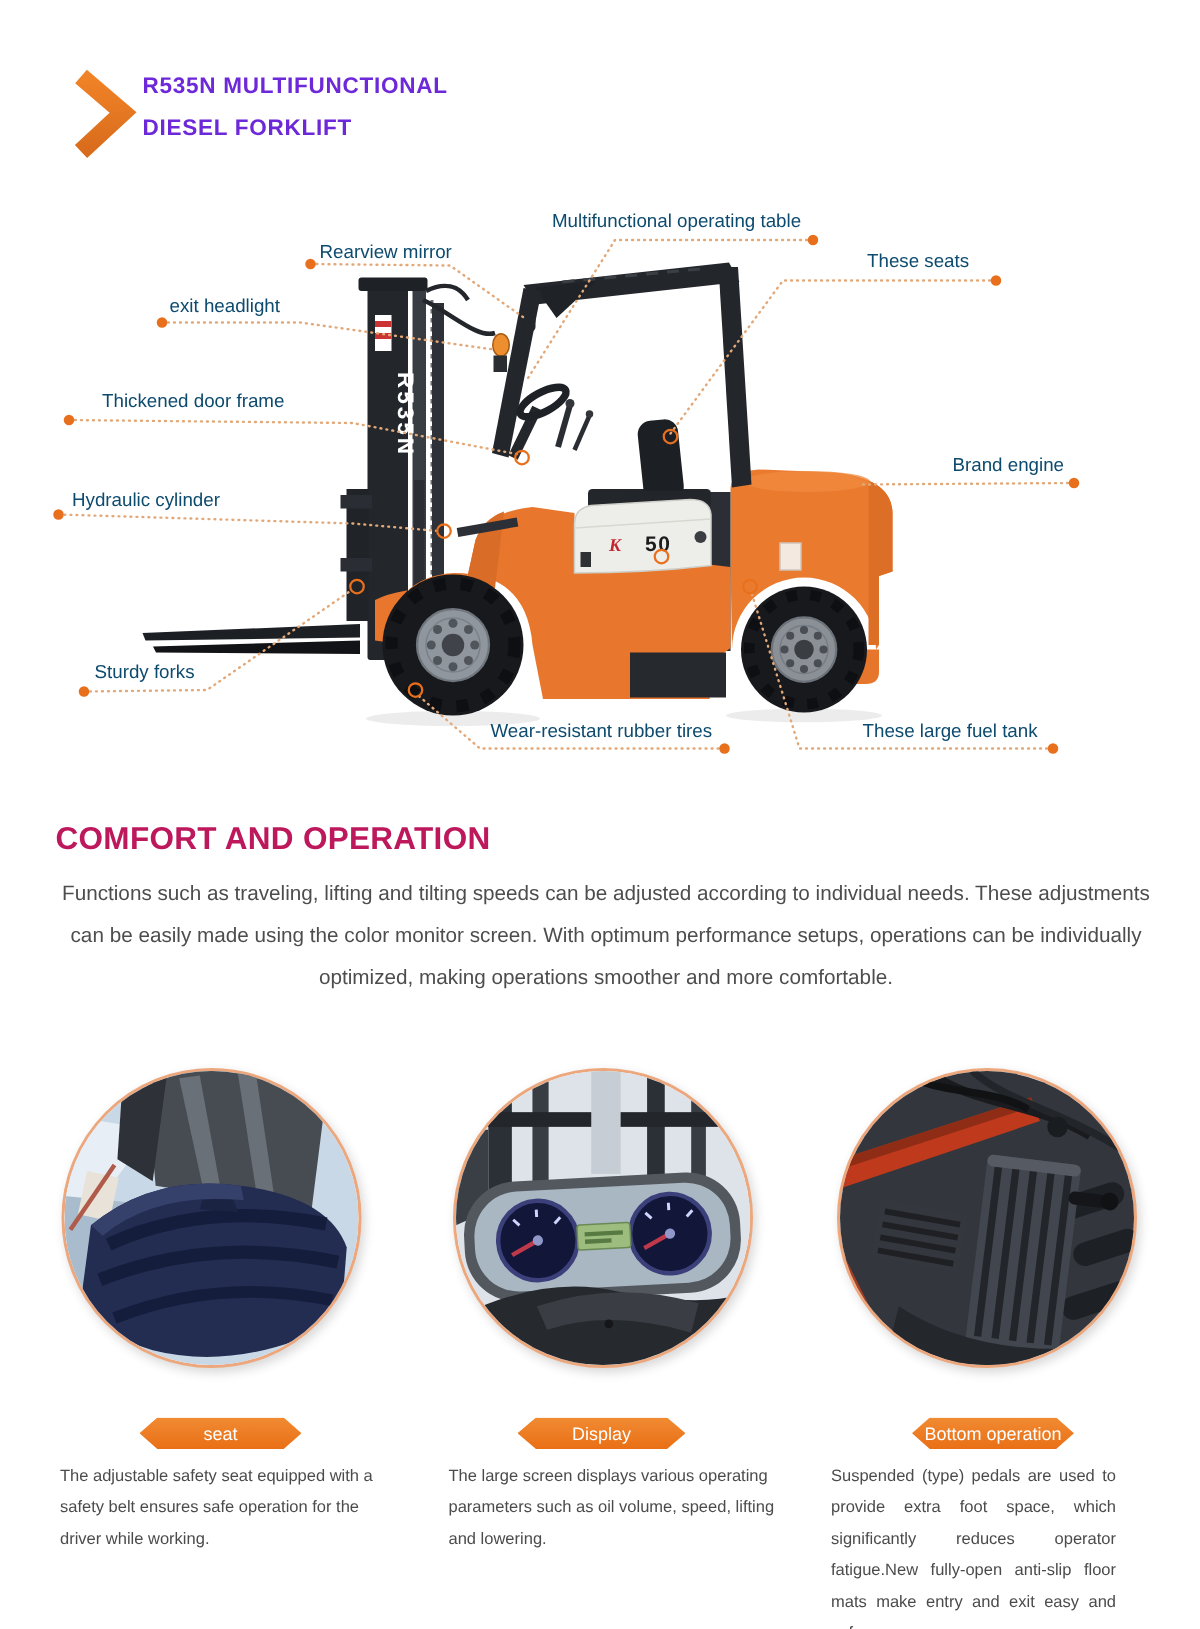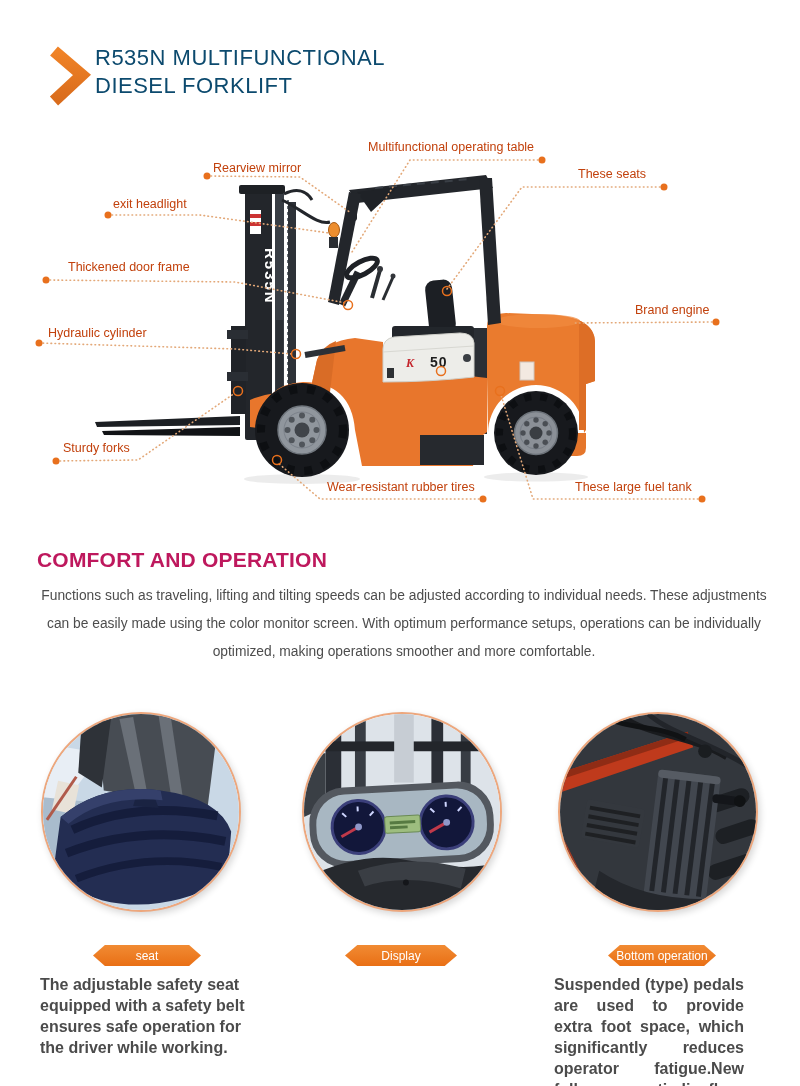--- a/index.html
+++ b/index.html
@@ -1,37 +1,37 @@
 <!DOCTYPE html>
 <html><head>
 <meta charset="utf-8">
 <style>
   html,body{margin:0;padding:0;background:#ffffff;}
   #page{position:relative;width:800px;height:1086px;background:#ffffff;overflow:hidden;
         font-family:"Liberation Sans","DejaVu Sans",sans-serif;}
   .abs{position:absolute;}
   
-  #title{left:95px;top:44px;font-size:22px;line-height:28px;font-weight:normal;
-         color:#0c4a6e;letter-spacing:.5px;}
-  
-  .callout{font-size:12.5px;color:#c2410c;white-space:nowrap;}
+  #title{left:95px;top:44px;font-size:15px;line-height:28px;font-weight:bold;
+         color:#6d28d9;letter-spacing:.5px;}
+  
+  .callout{font-size:12.5px;color:#0c4a6e;white-space:nowrap;}
   
   #section-heading{left:37px;top:548px;font-size:21px;font-weight:bold;color:#be185d;letter-spacing:.2px;}
   #section-paragraph{left:40px;top:582px;width:728px;font-size:13.8px;line-height:28px;color:#4d4d4d;text-align:center;}
   
   .feature-circle{width:196px;height:196px;border-radius:50%;overflow:hidden;
         border:2px solid #eda77d;box-shadow:2px 3px 7px rgba(0,0,0,.16);background:#fff;}
   .feature-circle svg{display:block;}
   
   .ribbon{height:21px;display:flex;align-items:center;justify-content:center;
         background:linear-gradient(180deg,#f18b33,#e96f15);
         clip-path:polygon(0% 50%,11% 0%,89% 0%,100% 50%,89% 100%,11% 100%);
         color:#ffffff;font-size:12px;}
   
-  .feature-desc{font-size:16px;line-height:21px;color:#4b4b4b;font-weight:bold;}
+  .feature-desc{font-size:11px;line-height:21px;color:#4b4b4b;}
   .justified{text-align:justify;}
 </style>
 </head>
 <body>
 
 <div id="page">
 
   <svg class="abs" style="left:46px;top:44px" width="46" height="62" viewBox="0 0 46 62">
     <defs>
       <linearGradient id="lg-chev" x1="0" y1="0" x2="0" y2="1">
@@ -316,15 +316,16 @@
     <span>seat</span>
   </div>
   <div class="abs ribbon" style="left:345px;top:945px;width:112px">
     <span>Display</span>
   </div>
   <div class="abs ribbon" style="left:608px;top:945px;width:108px">
     <span>Bottom operation</span>
   </div>
 
   <div class="abs feature-desc" style="left:40px;top:974px;width:214px">The adjustable safety seat equipped with a safety belt ensures safe operation for the driver while working.</div>
+  <div class="abs feature-desc" style="left:299px;top:974px;width:224px">The large screen displays various operating parameters such as oil volume, speed, lifting and lowering.</div>
   <div class="abs feature-desc justified" style="left:554px;top:974px;width:190px">Suspended (type) pedals are used to provide extra foot space, which significantly reduces operator fatigue.New fully-open anti-slip floor mats make entry and exit easy and safe.</div>
 
 </div>
 
 </body></html>

